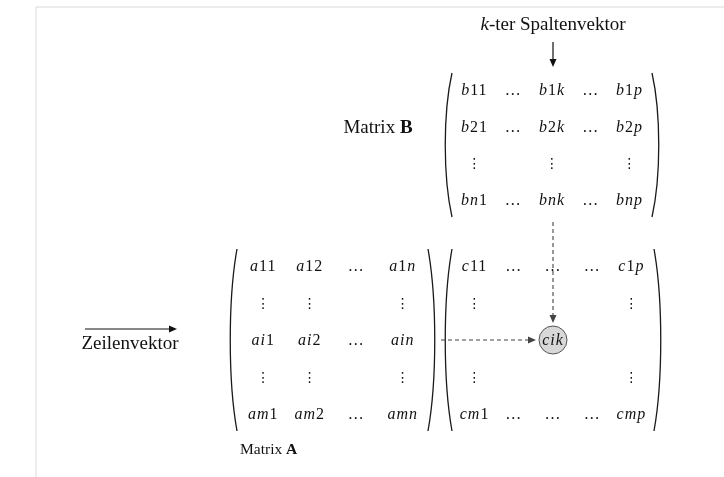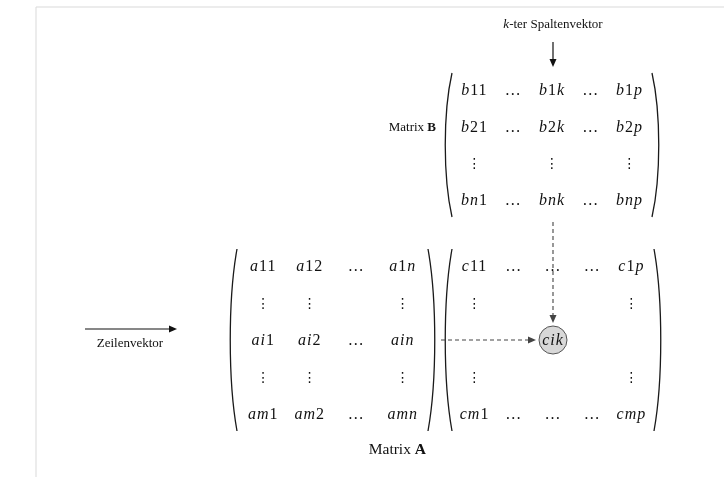--- a/index.html
+++ b/index.html
@@ -3,38 +3,38 @@
 <meta charset="utf-8">
 <style>
   html,body{margin:0;padding:0;background:#fff;}
   .page{
     position:relative;width:724px;height:477px;background:#ffffff;
     font-family:"Liberation Serif","DejaVu Serif",serif;color:#111;
     overflow:hidden;
   }
   .overlay{position:absolute;left:0;top:0;z-index:0;}
   .abs{position:absolute;z-index:1;}
-  .lbl{font-size:13px;line-height:18px;}
+  .lbl{font-size:19px;line-height:18px;}
   .it{font-style:italic;}
   .grid{display:grid;position:absolute;z-index:1;}
   .grid-b{left:455px;top:72px;width:194px;height:146px;
     grid-template-columns:repeat(5,1fr);grid-template-rows:repeat(4,1fr);}
   .grid-a{left:240px;top:248px;width:186px;height:184px;
     grid-template-columns:repeat(4,1fr);grid-template-rows:repeat(5,1fr);}
   .grid-c{left:455px;top:248px;width:196px;height:184px;
     grid-template-columns:repeat(5,1fr);grid-template-rows:repeat(5,1fr);}
   .cell{display:flex;align-items:center;justify-content:center;font-size:16px;}
   .var{font-style:italic;}
   sub.sub{font-size:16px;font-style:italic;letter-spacing:1px;margin-left:1px;}
   .up{font-style:normal;}
   .vd{font-family:"DejaVu Sans",sans-serif;font-size:14px;font-style:normal;}
   .hd{font-size:16px;letter-spacing:1px;font-style:normal;}
-  .caption{font-size:15.5px;text-align:right;}
+  .caption{font-size:15.5px;text-align:left;}
   .tc{text-align:center;}
-  .tr{text-align:right;}
+  .tr{text-align:center;}
 </style>
 </head>
 <body>
 
 <div class="page">
 
   <svg class="overlay" width="724" height="477" viewBox="0 0 724 477">
 
     <line x1="36" y1="7" x2="724" y2="7" stroke-width="1" stroke="#d9d9d9"></line>
     <line x1="36" y1="7" x2="36" y2="477" stroke-width="1" stroke="#d9d9d9"></line>

